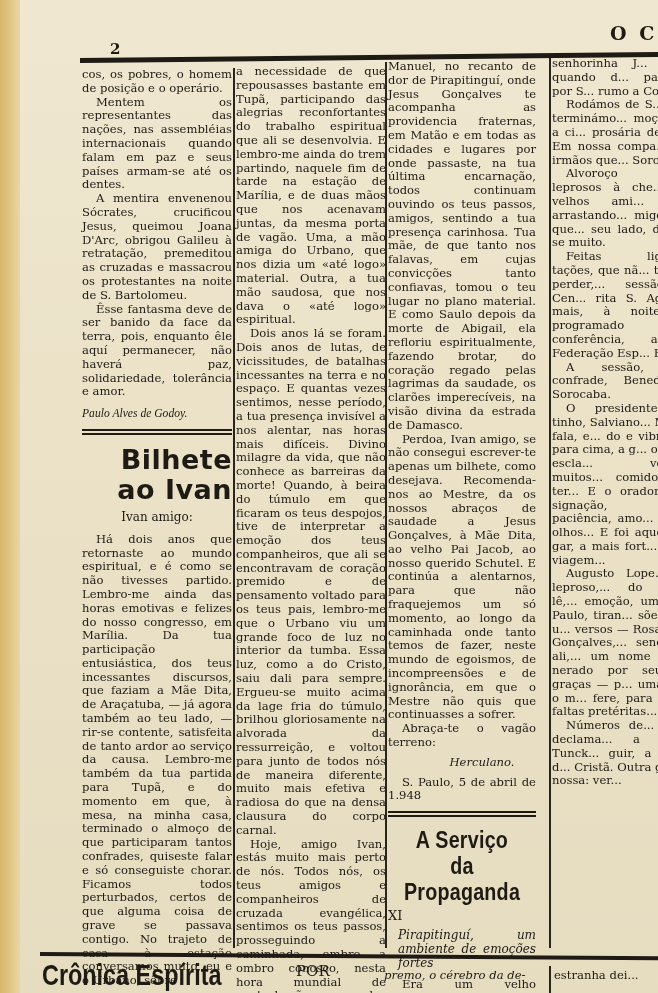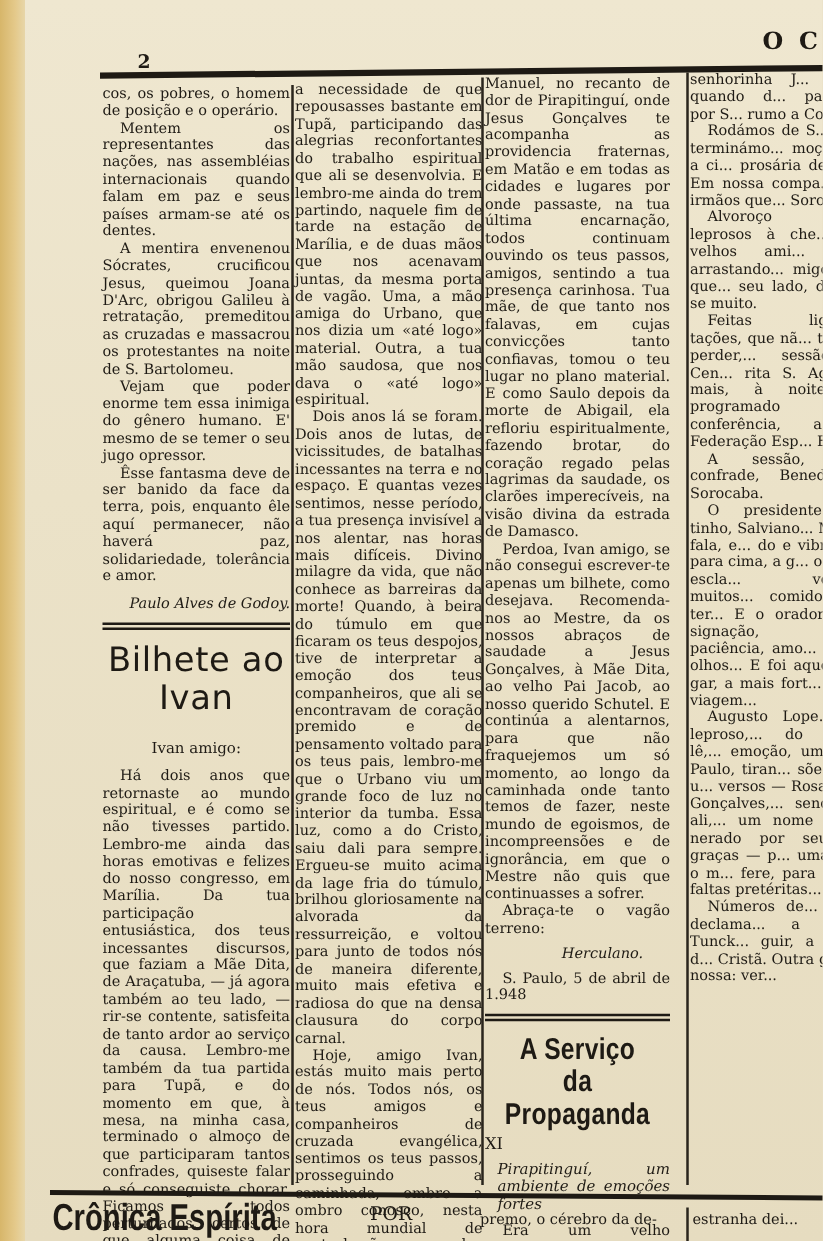--- a/index.html
+++ b/index.html
@@ -35,25 +35,25 @@
   }
   .col p { margin: 0; text-indent: 14px; }
   .col p.noindent { text-indent: 0; }
   .col1 { left: 82px; top: 68px; width: 150px; }
   .col2 { left: 236px; top: 65px; width: 150px; }
   .col3 { left: 388px; top: 60px; width: 148px; }
   .col4 { left: 552px; top: 57px; width: 150px; }
   .vrule {
     position: absolute; width: 1.5px; background: #2a251c;
   }
-  .signature { font-style: italic; text-align: right; margin-top: 8px !important; text-indent: 0 !important; }
+  .signature { font-style: italic; margin-top: 8px !important; text-indent: 0 !important; font-family: Liberation Serif, serif; }
   .double-rule { border-top: 2px solid #1e1a14; border-bottom: 2px solid #1e1a14; height: 2px; margin: 8px 0; }
   .bilhete-title {
-    font-family: "DejaVu Sans", sans-serif; font-weight: 400;
-    font-size: 27px; line-height: 30px; text-align: center; margin: 10px 0 18px;
+    font-family: "DejaVu Sans", sans-serif; font-weight: 700;
+    font-size: 27px; line-height: 30px; text-align: right; margin: 10px 0 6px;
     letter-spacing: 0.5px;
   }
   .salutation { text-align: center; text-indent: 0 !important; font-size: 12px; margin: 4px 0 8px !important; }
   .serv-title {
     font-family: "Liberation Sans", sans-serif; font-weight: bold;
     font-size: 24px; line-height: 26px; text-align: center; margin: 10px 0 4px;
     transform: scaleX(0.82); letter-spacing: 0.3px;
   }
   .roman { text-indent: 0 !important; font-size: 13px; margin: 2px 0 6px !important; }
   .subtitle { font-style: italic; text-indent: 0 !important; font-size: 12px; margin-bottom: 8px !important; padding-left: 10px; }
@@ -64,41 +64,40 @@
   }
   .cronica {
     position: absolute; left: 42px; top: 958px;
     font-family: "Liberation Sans", sans-serif; font-weight: bold;
     font-size: 30px; transform: scaleX(0.78); transform-origin: left; white-space: nowrap;
   }
   .por {
     position: absolute; left: 296px; top: 962px; font-size: 15px;
   }
   .bottom-snippet {
-    position: absolute; left: 384px; top: 968px; font-size: 11.6px; white-space: nowrap;
+    position: absolute; left: 384px; top: 968px; font-size: 11.6px; white-space: nowrap; font-style: italic;
   }
   .bottom-snippet2 {
     position: absolute; left: 554px; top: 968px; font-size: 11.6px; white-space: nowrap;
   }
 </style>
 </head>
 <body>
 
 <div class="page-edge"></div>
 <div class="paper"></div>
 
 <div class="page-number">2</div>
 <div class="masthead">O C</div>
 <div class="top-rule"></div>
 
 <div class="col col1">
   <p class="noindent">cos, os pobres, o homem de posição e o operário.</p>
   <p>Mentem os representantes das nações, nas assembléias internacionais quando falam em paz e seus países armam-se até os dentes.</p>
   <p>A mentira envenenou Sócrates, crucificou Jesus, queimou Joana D'Arc, obrigou Galileu à retratação, premeditou as cruzadas e massacrou os protestantes na noite de S. Bartolomeu.</p>
-  <p>Vejam que poder enorme tem essa inimiga do gênero humano. E' mesmo de se temer o seu jugo opressor.</p>
   <p>Êsse fantasma deve de ser banido da face da terra, pois, enquanto êle aquí permanecer, não haverá paz, solidariedade, tolerância e amor.</p>
   <p class="signature">Paulo Alves de Godoy.</p>
   <div class="double-rule"></div>
   <div class="bilhete-title">Bilhete ao Ivan</div>
   <p class="salutation">Ivan amigo:</p>
   <p>Há dois anos que retornaste ao mundo espiritual, e é como se não tivesses partido. Lembro-me ainda das horas emotivas e felizes do nosso congresso, em Marília. Da tua participação entusiástica, dos teus incessantes discursos, que faziam a Mãe Dita, de Araçatuba, — já agora também ao teu lado, — rir-se contente, satisfeita de tanto ardor ao serviço da causa. Lembro-me também da tua partida para Tupã, e do momento em que, à mesa, na minha casa, terminado o almoço de que participaram tantos confrades, quiseste falar e só conseguiste chorar. Ficamos todos perturbados, certos de que alguma coisa de grave se passava contigo. No trajeto de casa à estação conversamos muito, eu e o Urbano, sôbre</p>
 </div>
 
 <div class="vrule" style="left:233px; top:68px; height:880px;"></div>
 

